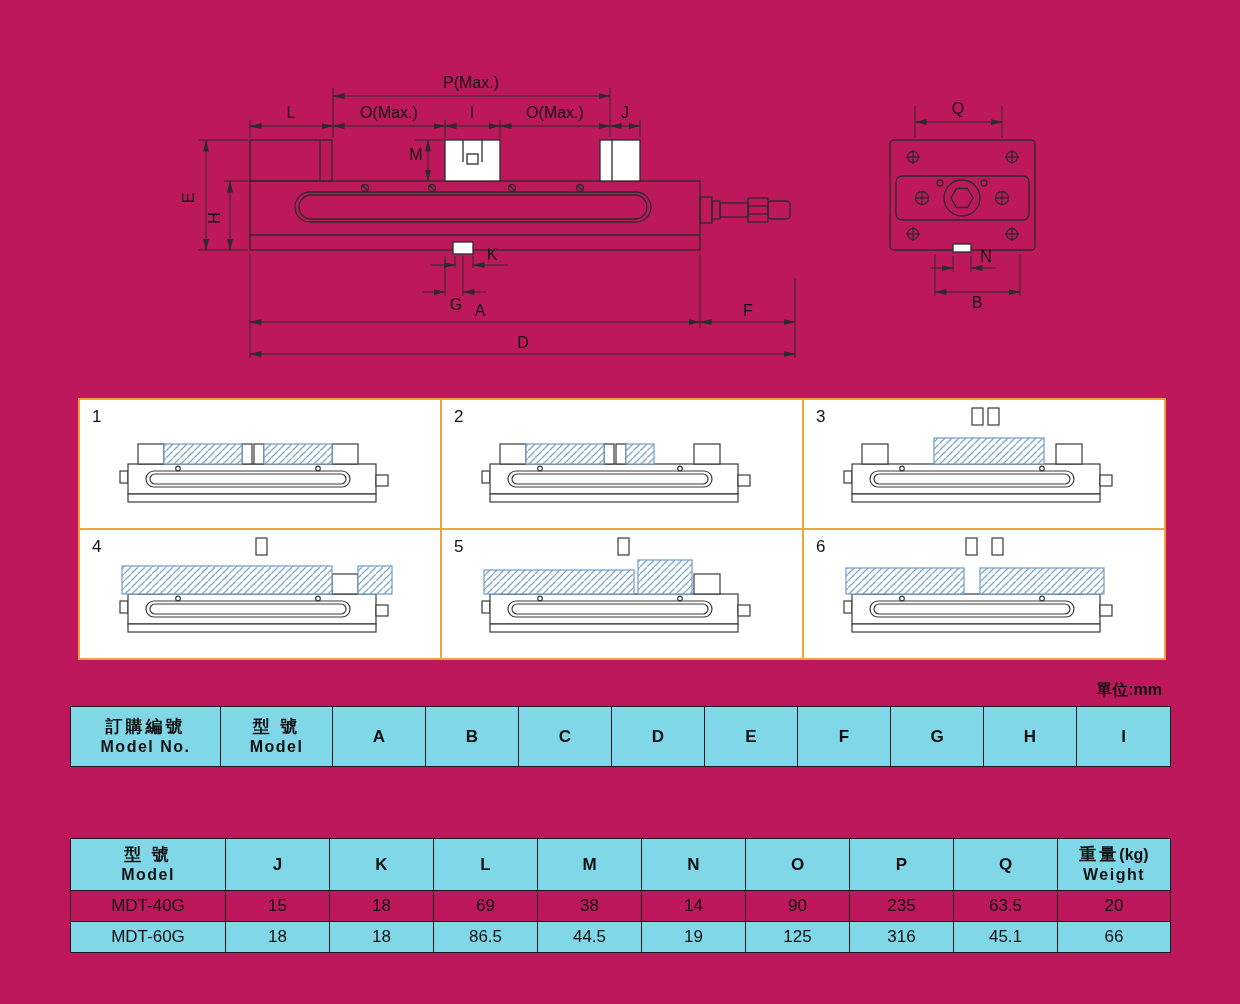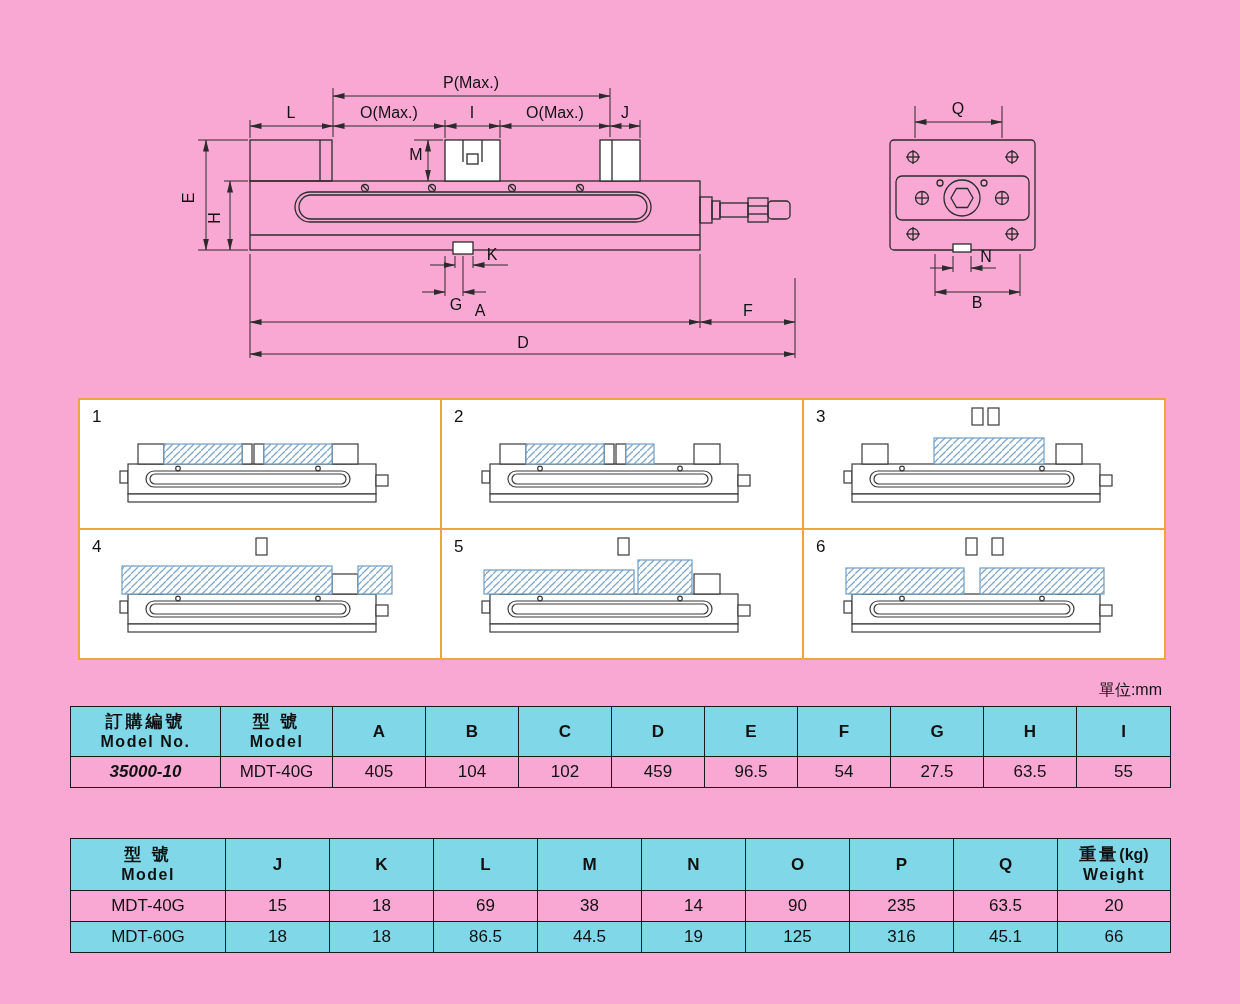--- a/index.html
+++ b/index.html
@@ -1,44 +1,44 @@
 <!DOCTYPE html>
 <html><head>
 <meta charset="utf-8">
 <style>
   html,body{margin:0;padding:0;background:#fff;font-family:"Liberation Sans",sans-serif;color:#111}
-  .page{position:relative;width:1240px;height:1004px;background:#f9a8d4;overflow:hidden}
+  .page{position:relative;width:1240px;height:1004px;background:#be185d;overflow:hidden}
 
   
   .drawing-area{position:absolute;left:160px;top:50px}
   svg text{font-family:"Liberation Sans",sans-serif;font-size:16px;fill:#111;stroke:none;text-anchor:middle}
   .outline rect,.outline line,.outline circle,.outline polygon,.outline path{stroke:#2b2b2b;stroke-width:1.3;fill:none}
   .outline .solid{fill:#fff}
   .dim line{stroke:#2b2b2b;stroke-width:1;fill:none}
 
   
   .configs{position:absolute;left:78px;top:398px;width:1084px;display:grid;
            grid-template-columns:repeat(3,1fr);grid-auto-rows:128px;gap:2px;
            background:#f0a43c;border:2px solid #f0a43c}
   .config-box{background:#fff;position:relative}
   .config-num{position:absolute;left:12px;top:7px;font-size:17px}
   .config-box svg{display:block;margin:2px auto 0}
   .work rect{fill:url(#hatch);stroke:#6f9dc6;stroke-width:1.2}
   .icon-part rect{fill:#fff;stroke:#3a3a3a;stroke-width:1.2}
 
   
-  .unit-label{position:absolute;right:78px;top:680px;font-size:16px;font-weight:normal}
+  .unit-label{position:absolute;right:78px;top:680px;font-size:16px;font-weight:bold}
 
   
   table{border-collapse:collapse;position:absolute;left:70px;table-layout:fixed;width:1100px}
   #table1{top:706px}
   #table2{top:838px}
   th,td{border:1.5px solid #1a1a1a;text-align:center;vertical-align:middle;font-size:17px;padding:0}
   th{background:#7fd7e8;font-weight:bold}
-  #table1 thead tr{height:50px}
+  #table1 thead tr{height:60px}
   #table1 tbody tr{height:31px}
   #table2 thead tr{height:52px}
   #table2 tbody tr{height:31px}
   tr.alt td{background:#7fd7e8}
   td.order-no{font-weight:bold;font-style:italic}
   th .cjk{letter-spacing:3px;line-height:1.25;font-size:17px}
   th .en{letter-spacing:1.5px;line-height:1.25;font-size:16px}
   th .small{font-size:16px;font-weight:bold}
 </style>
 </head>
@@ -344,33 +344,20 @@
         <th>C</th>
         <th>D</th>
         <th>E</th>
         <th>F</th>
         <th>G</th>
         <th>H</th>
         <th>I</th>
       </tr>
     </thead>
     <tbody>
-      <tr>
-        <td class="order-no">35000-10</td>
-        <td>MDT-40G</td>
-        <td>405</td>
-        <td>104</td>
-        <td>102</td>
-        <td>459</td>
-        <td>96.5</td>
-        <td>54</td>
-        <td>27.5</td>
-        <td>63.5</td>
-        <td>55</td>
-      </tr>
     </tbody>
   </table>
 
   <table id="table2">
     <colgroup>
       <col style="width:155px">
       <col style="width:104px">
         <col style="width:104px">
         <col style="width:104px">
         <col style="width:104px">

